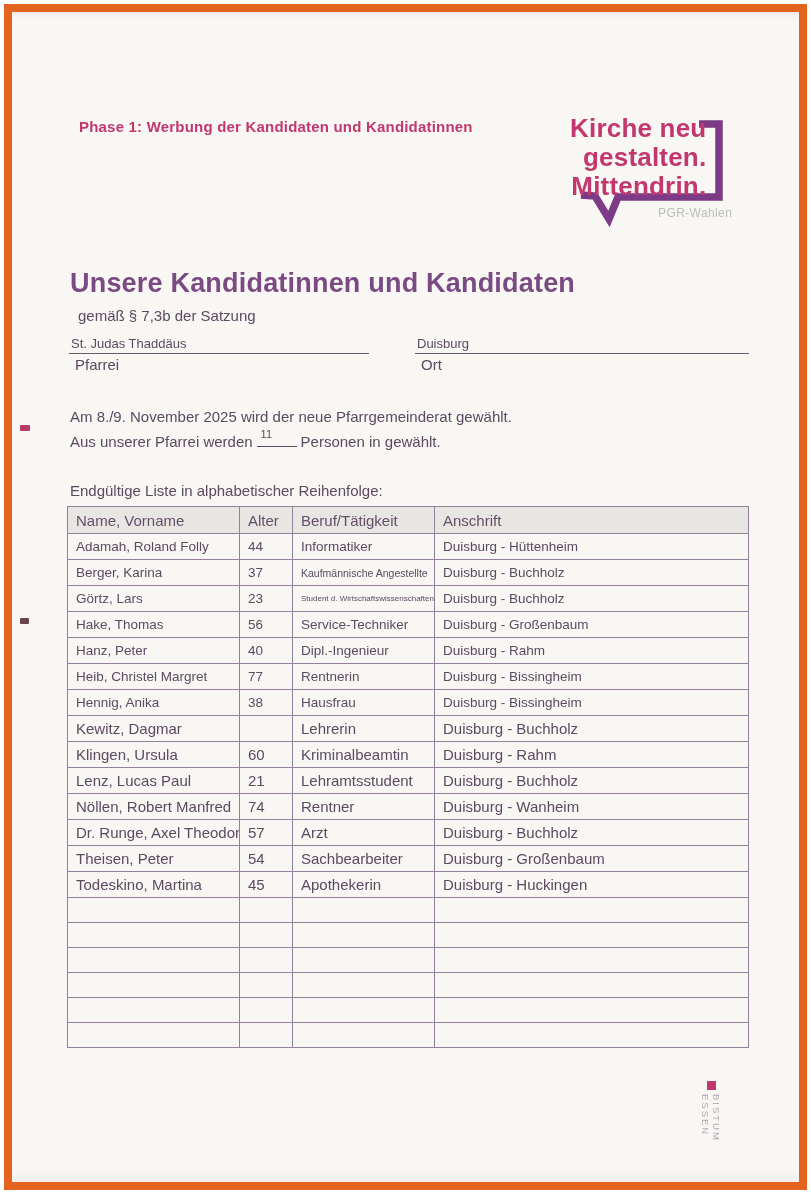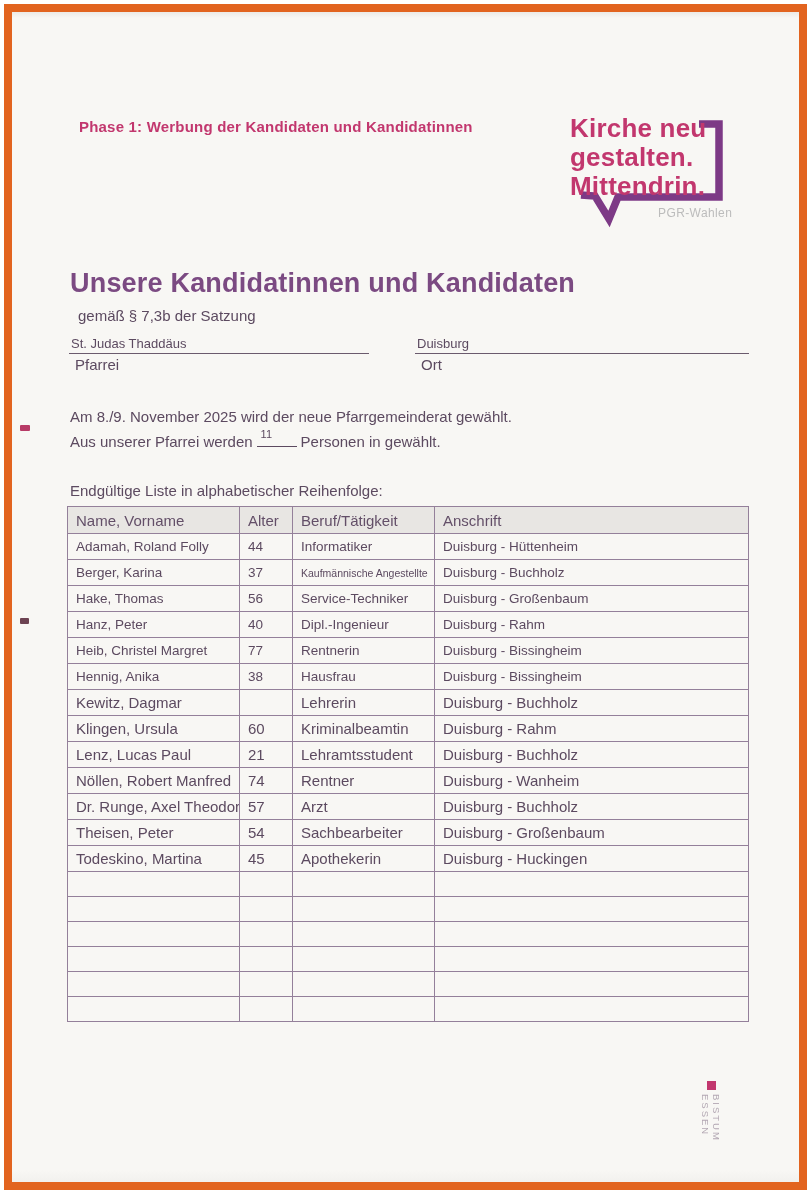--- a/index.html
+++ b/index.html
@@ -5,21 +5,21 @@
   html,body{margin:0;padding:0;background:#ffffff;width:811px;height:1194px;overflow:hidden;
     font-family:"Liberation Sans","DejaVu Sans",sans-serif;}
   .canvas{position:absolute;left:4px;top:4px;width:803px;height:1186px;
     border:8px solid #e2641f;box-sizing:border-box;background:#ef4444;}
   .page{position:absolute;inset:0;background:
     linear-gradient(180deg,#eceae6 0px,#f8f7f4 6px 99%,#f2f1ee 100%);color:#5c4a60;}
 
   
   .phase-title{position:absolute;left:67px;top:106px;font-size:15px;font-weight:bold;
     color:#c2376e;letter-spacing:.2px;}
-  .logo{position:absolute;left:546px;top:96px;width:205px;height:128px;}
+  .logo{position:absolute;left:546px;top:96px;width:205px;height:128px;text-align:right;}
   .logo svg{position:absolute;left:0;top:0;}
   .logo-text{position:absolute;left:12px;top:6px;font-weight:bold;font-size:26px;
     line-height:29px;color:#c2376e;letter-spacing:.2px;}
   .logo-caption{position:absolute;left:100px;top:98px;font-size:12px;color:#bcbcbc;letter-spacing:.4px;}
 
   
   .heading{position:absolute;left:58px;top:256px;font-size:27px;font-weight:bold;
     color:#7b4a82;letter-spacing:.2px;}
   .subheading{position:absolute;left:58px;top:295px;font-size:15px;margin-left:8px;}
 
@@ -129,20 +129,26 @@
             <td>Informatiker</td>
             <td>Duisburg - Hüttenheim</td>
           </tr>
           <tr>
             <td>Berger, Karina</td>
             <td>37</td>
             <td class="job-sm">Kaufmännische Angestellte</td>
             <td>Duisburg - Buchholz</td>
           </tr>
           <tr>
+            <td>Görtz, Lars</td>
+            <td>23</td>
+            <td class="job-xs">Student d. Wirtschaftswissenschaften</td>
+            <td>Duisburg - Buchholz</td>
+          </tr>
+          <tr>
             <td>Hake, Thomas</td>
             <td>56</td>
             <td>Service-Techniker</td>
             <td>Duisburg - Großenbaum</td>
           </tr>
           <tr>
             <td>Hanz, Peter</td>
             <td>40</td>
             <td>Dipl.-Ingenieur</td>
             <td>Duisburg - Rahm</td>

